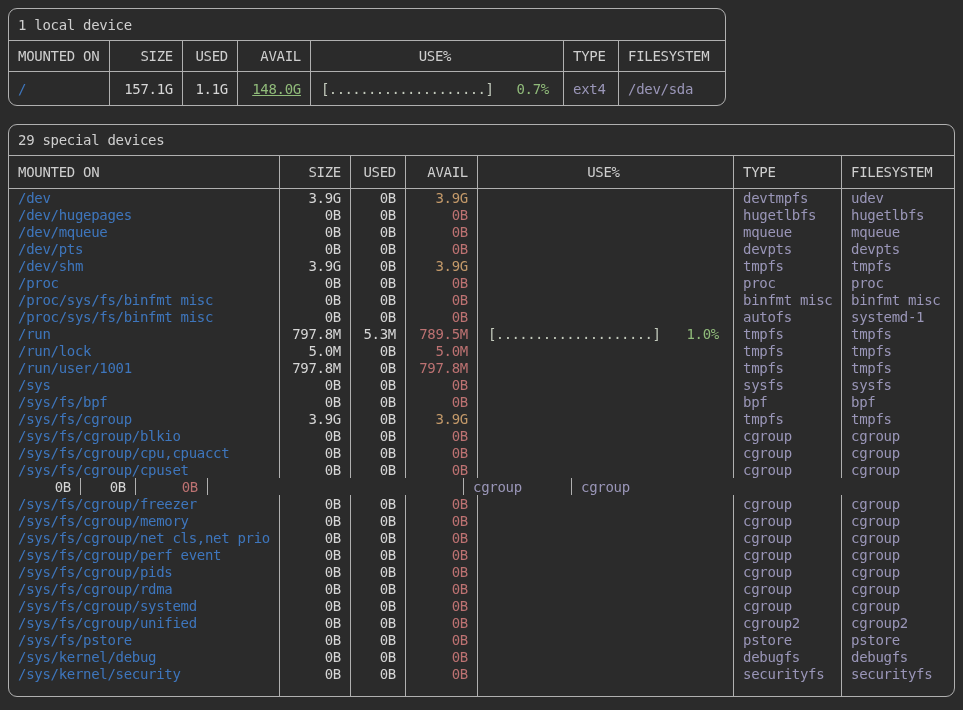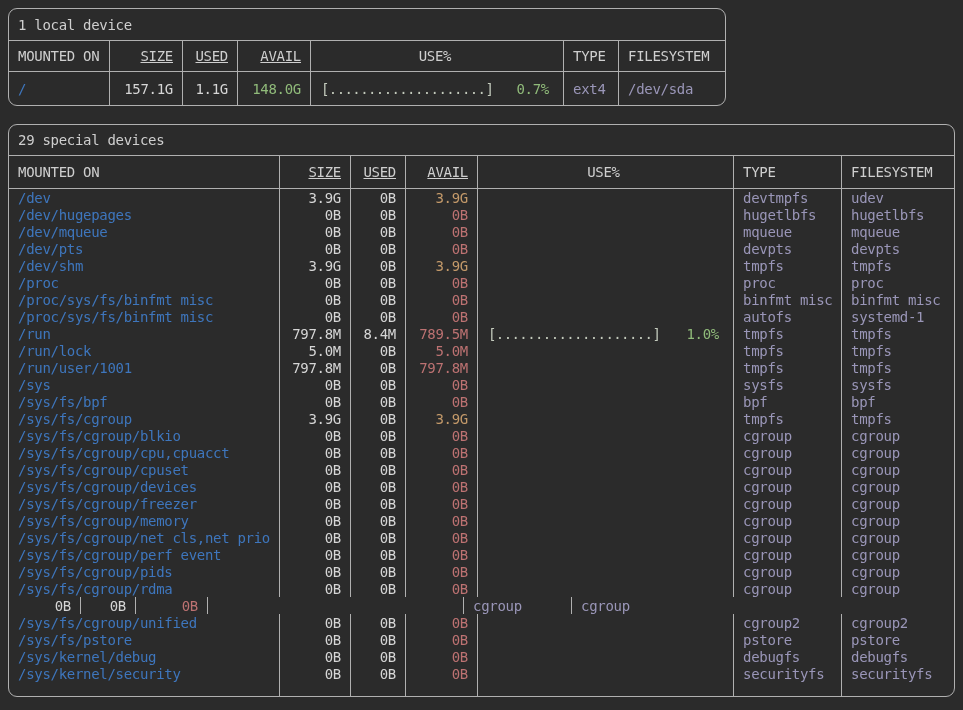--- a/index.html
+++ b/index.html
@@ -45,21 +45,21 @@
   .t2 .row.spacer{height:auto; flex:1;}
   .cell{
     padding:0 9px;
     display:flex; align-items:center;
     overflow:hidden; white-space:nowrap;
   }
   .cell + .cell{border-left:1px solid var(--border);}
   .num{justify-content:flex-end;}
   .mount{color:var(--mount-blue);}
   .fs{color:var(--lavender);}
-  .lv-high{color:var(--green);}
+  .lv-high{color:var(--green);text-decoration:underline;}
   .lv-medium{color:var(--yellow);}
   .lv-low{color:var(--red);}
   .c-use{justify-content:space-between; padding:0 14px 0 10px;}
   .bar{color:var(--bar); letter-spacing:-0.6px;}
   .pct{color:var(--green);}
   
   .t1 .c-mounted{width:100px;}
   .t1 .c-size{width:73px;}
   .t1 .c-used{width:55px;}
   .t1 .c-avail{width:73px;}
@@ -70,21 +70,21 @@
   .t2 .c-mounted{width:270px;}
   .t2 .c-size{width:71px;}
   .t2 .c-used{width:55px;}
   .t2 .c-avail{width:72px;}
   .t2 .c-use{width:256px;}
   .t2 .c-type{width:108px;}
   .t2 .c-fs{width:113px;}
   .t2 .data-area{height:507px; display:flex; flex-direction:column;text-align:center;}
   .t2 .rows{display:flex; flex-direction:column;}
   .hdr .c-use{justify-content:center;}
-  .hdr .c-size,.hdr .c-used,.hdr .c-avail{justify-content:flex-end;text-decoration:underline;}
+  .hdr .c-size,.hdr .c-used,.hdr .c-avail{justify-content:flex-end;}
 </style>
 </head>
 <body>
 
 <div>
 
   <div class="tbl t1">
     <div class="title-row">1 local device</div>
     <div class="hdr">
       <div class="cell c-mounted">MOUNTED ON</div>
@@ -226,21 +226,21 @@
               <span class="bar"></span>
               <span class="pct"></span>
             </div>
             <div class="cell c-type fs">autofs</div>
             <div class="cell c-fs fs">systemd-1</div>
           </div>
 
           <div class="row">
             <div class="cell c-mounted mount">/run</div>
             <div class="cell c-size num">797.8M</div>
-            <div class="cell c-used num">8.4M</div>
+            <div class="cell c-used num">5.3M</div>
             <div class="cell c-avail num lv-low">789.5M</div>
             <div class="cell c-use">
               <span class="bar">[....................]</span>
               <span class="pct">1.0%</span>
             </div>
             <div class="cell c-type fs">tmpfs</div>
             <div class="cell c-fs fs">tmpfs</div>
           </div>
 
           <div class="row">
@@ -341,21 +341,20 @@
             <div class="cell c-avail num lv-low">0B</div>
             <div class="cell c-use">
               <span class="bar"></span>
               <span class="pct"></span>
             </div>
             <div class="cell c-type fs">cgroup</div>
             <div class="cell c-fs fs">cgroup</div>
           </div>
 
           <div class="row">
-            <div class="cell c-mounted mount">/sys/fs/cgroup/devices</div>
             <div class="cell c-size num">0B</div>
             <div class="cell c-used num">0B</div>
             <div class="cell c-avail num lv-low">0B</div>
             <div class="cell c-use">
               <span class="bar"></span>
               <span class="pct"></span>
             </div>
             <div class="cell c-type fs">cgroup</div>
             <div class="cell c-fs fs">cgroup</div>
           </div>
@@ -432,20 +431,21 @@
             <div class="cell c-avail num lv-low">0B</div>
             <div class="cell c-use">
               <span class="bar"></span>
               <span class="pct"></span>
             </div>
             <div class="cell c-type fs">cgroup</div>
             <div class="cell c-fs fs">cgroup</div>
           </div>
 
           <div class="row">
+            <div class="cell c-mounted mount">/sys/fs/cgroup/systemd</div>
             <div class="cell c-size num">0B</div>
             <div class="cell c-used num">0B</div>
             <div class="cell c-avail num lv-low">0B</div>
             <div class="cell c-use">
               <span class="bar"></span>
               <span class="pct"></span>
             </div>
             <div class="cell c-type fs">cgroup</div>
             <div class="cell c-fs fs">cgroup</div>
           </div>

